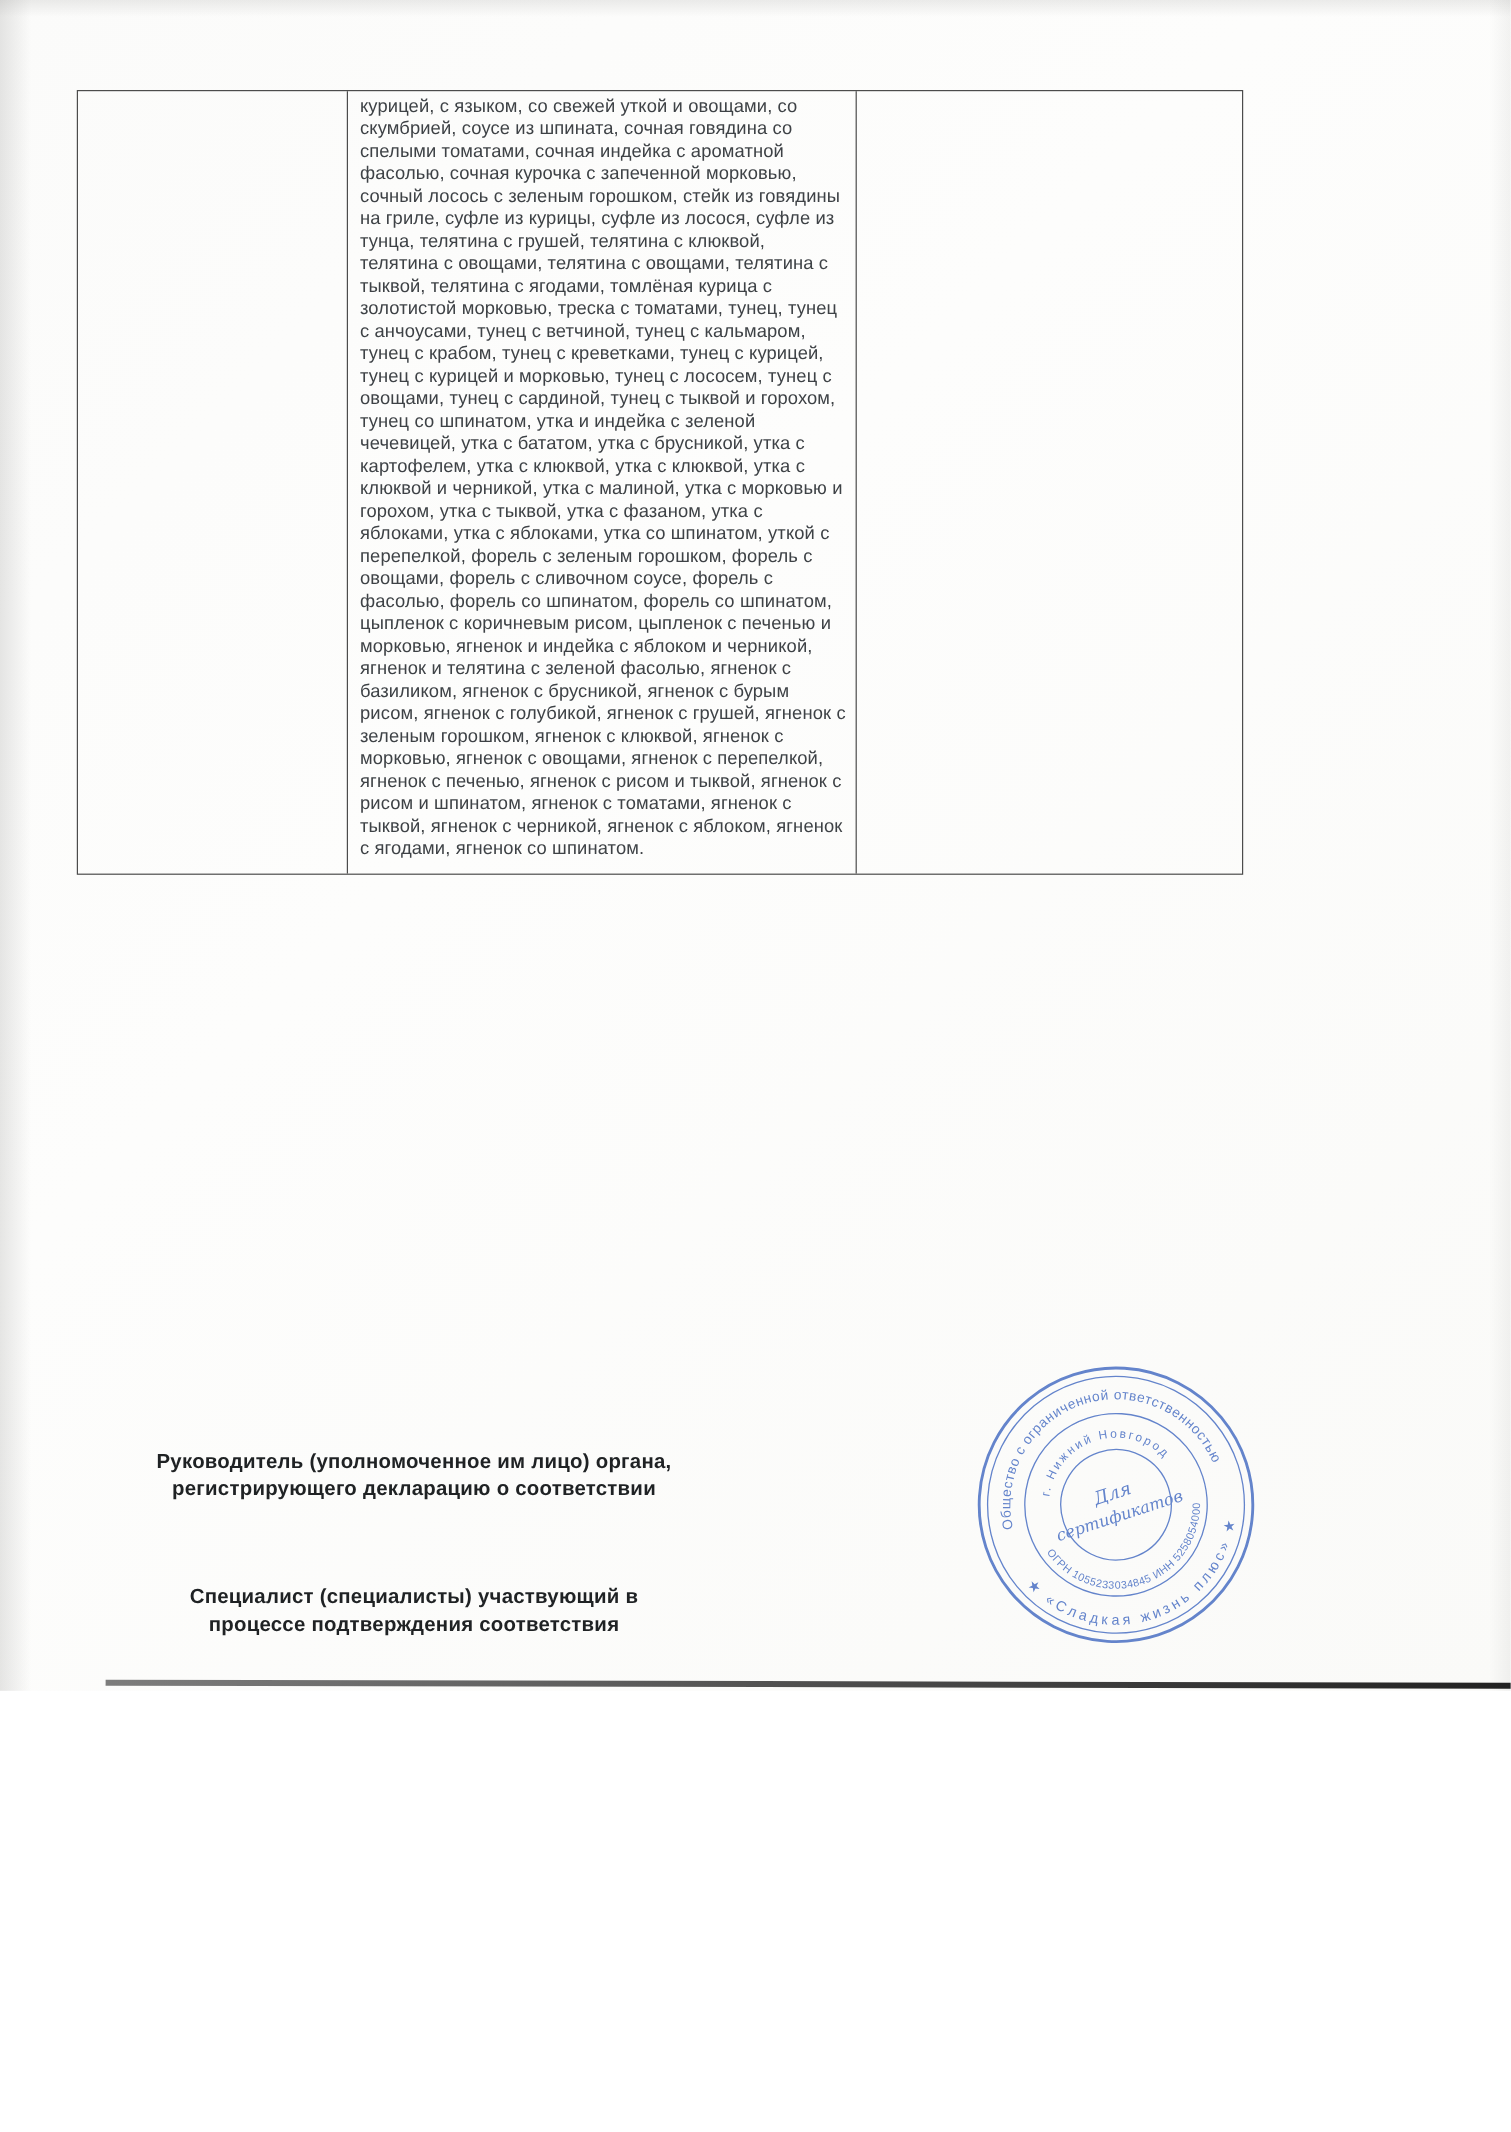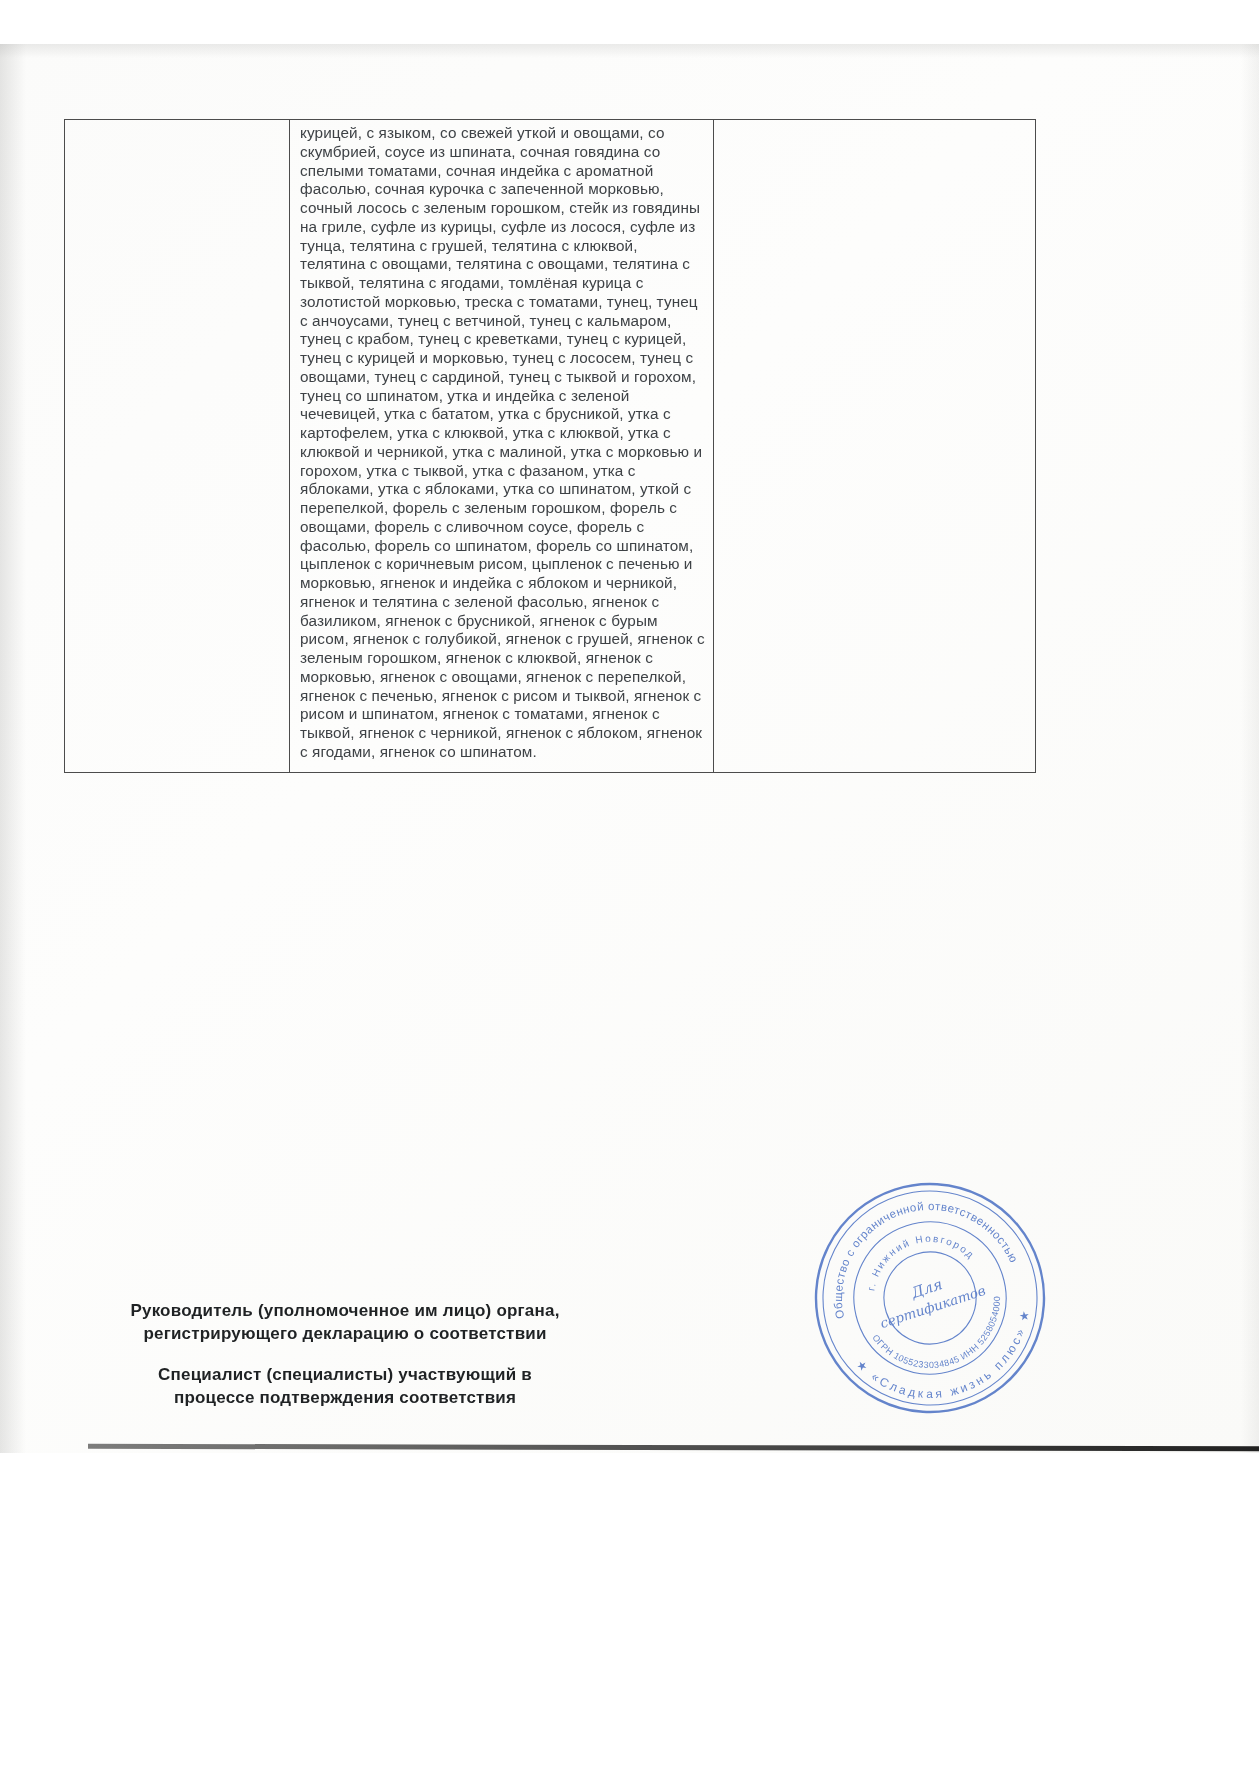--- a/index.html
+++ b/index.html
@@ -7,21 +7,20 @@
   body {
     width: 1259px; height: 1777px;
     font-family: "Liberation Sans", sans-serif;
     position: relative;
     overflow: hidden;
   }
   .page {
     position: absolute; left: 0; top: 0;
     width: 1259px; height: 1409px;
     background: linear-gradient(135deg, #fbfbfa 0%, #fdfdfc 40%, #fafaf8 100%);
-    margin-top: 44px;
   }
   
   .edge-left {
     position: absolute; left: 0; top: 0; bottom: 0; width: 26px;
     background: linear-gradient(90deg, rgba(120,120,118,0.18), rgba(255,255,255,0));
     pointer-events: none;
   }
   .edge-top {
     position: absolute; left: 0; top: 0; right: 0; height: 14px;
     background: linear-gradient(180deg, rgba(130,130,128,0.15), rgba(255,255,255,0));
@@ -63,21 +62,21 @@
     position: absolute;
     width: 500px;
     text-align: center;
     font-weight: bold;
     font-size: 17px;
     line-height: 22.5px;
     color: #1f2224;
     white-space: pre-line;
     letter-spacing: 0.2px;
   }
-  .sig-registrar { left: 95px; top: 1256px; }
+  .sig-registrar { left: 95px; top: 1207px; }
   .sig-specialist { left: 95px; top: 1320px; text-align: center; }
 
   
   .stamp {
     position: absolute;
     left: 798px; top: 1122px;
     width: 264px; height: 264px;
     opacity: 0.85;
   }
   .stamp text {

